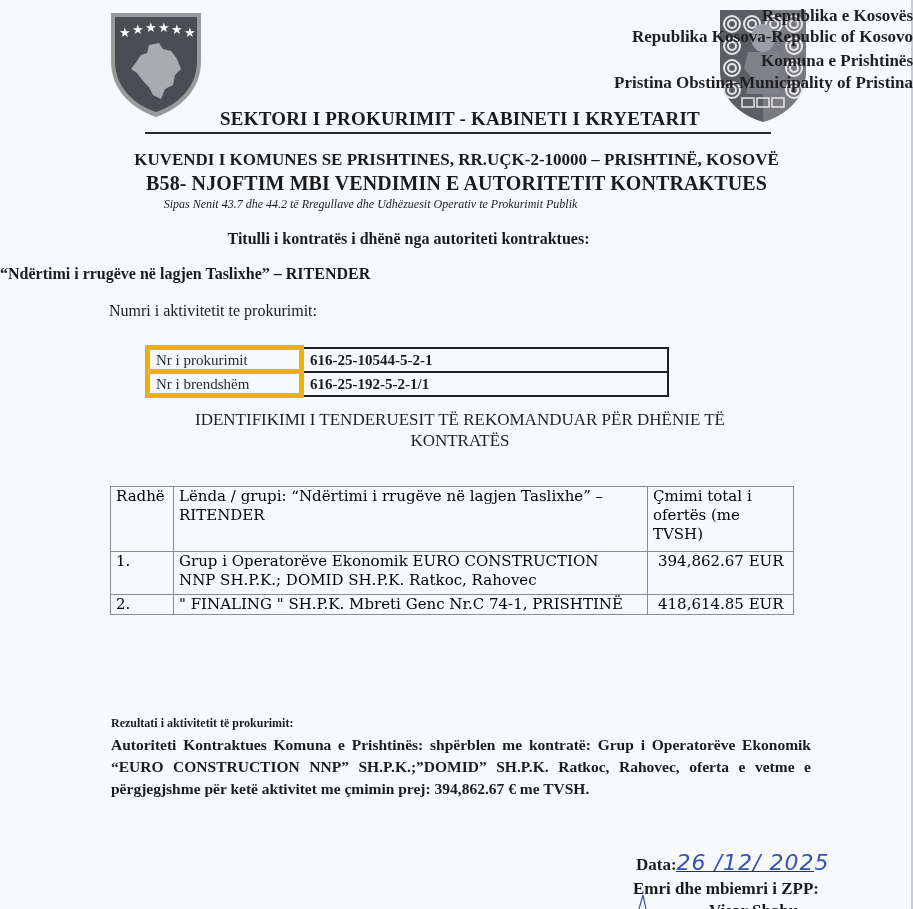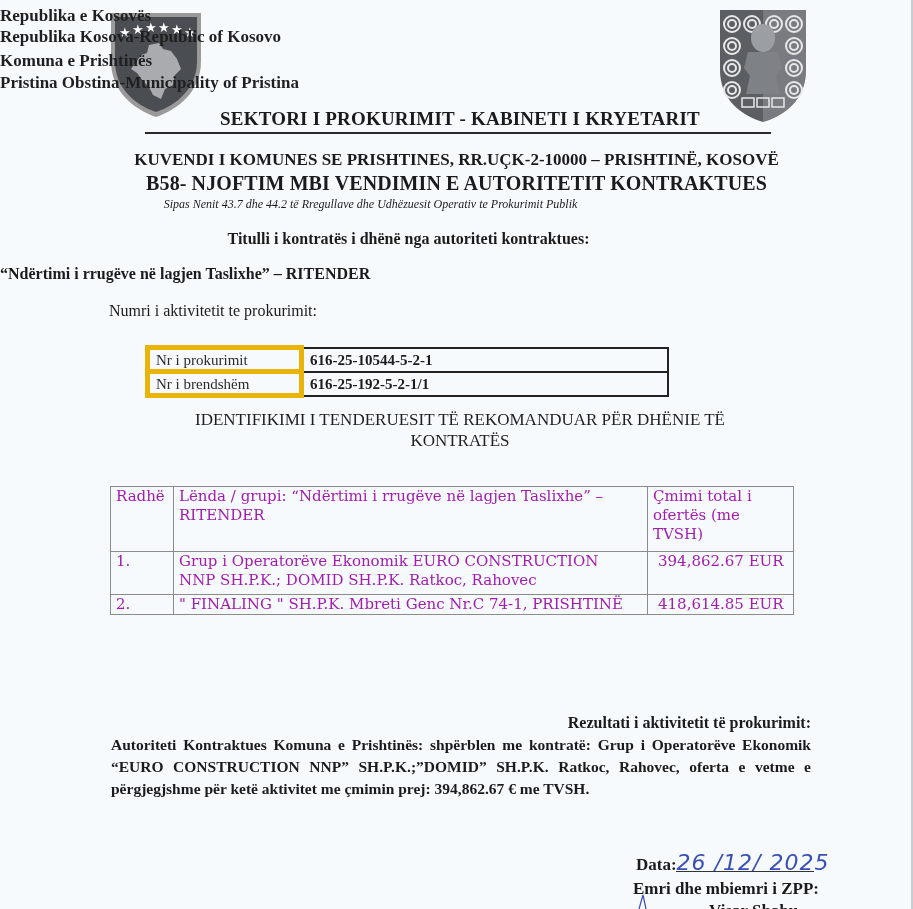--- a/index.html
+++ b/index.html
@@ -34,21 +34,21 @@
       position: absolute;
       left: 718px;
       top: 6px;
       width: 90px;
       height: 118px;
     }
     .hdr-line {
       position: absolute;
       left: 0;
       width: 913px;
-      text-align: left;
+      text-align: right;
       font-size: 17px;
       line-height: 20px;
       color: #1f1f1f;
     }
     .hdr-l1 { top: 6px; left: 0; font-weight: bold; font-size: 17px; }
     .hdr-l2 { top: 27px; font-weight: bold; font-size: 17px; }
     .hdr-l3 { top: 51px; font-weight: bold; font-size: 17px; }
     .hdr-l4 { top: 73px; font-weight: bold; font-size: 17px; }
     .sector {
       position: absolute;
@@ -153,21 +153,21 @@
       line-height: 21px;
       color: #1f1f1f;
     }
     table.bids {
       position: absolute;
       top: 486px;
       left: 110px;
       border-collapse: collapse;
       font-size: 16px;
       font-family: "DejaVu Serif", "Liberation Serif", serif;
-      color: #a21caf;
+      color: #000000;
     }
     table.bids td {
       border: 1px solid #8c8c8c;
       vertical-align: top;
       padding: 0 5px;
       line-height: 19px;
       font-size: 15px;
     }
     table.bids col.c1 { width: 63px; }
     table.bids col.c2 { width: 474px; }
@@ -179,22 +179,21 @@
     .result {
       position: absolute;
       top: 712px;
       left: 111px;
       width: 700px;
       font-size: 15px;
       font-weight: bold;
       line-height: 22px;
     }
     .result-title {
-      font-size: 16px;
-      text-align: right;
+      font-size: 12px;
     }
     .result-body {
       text-align: justify;
       font-size: 15.5px;
     }
     .data-line {
       position: absolute;
       top: 850px;
       left: 636px;
       font-size: 17px;

